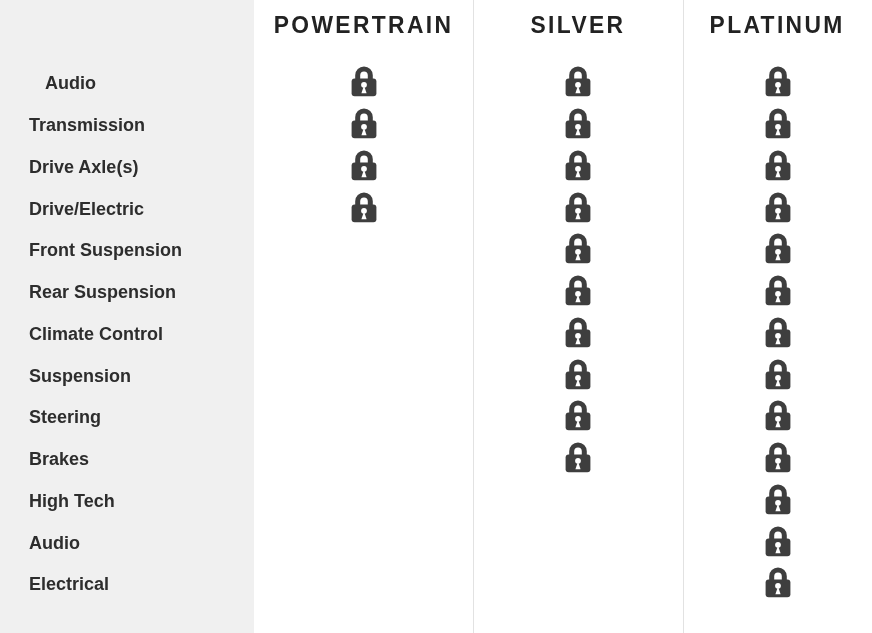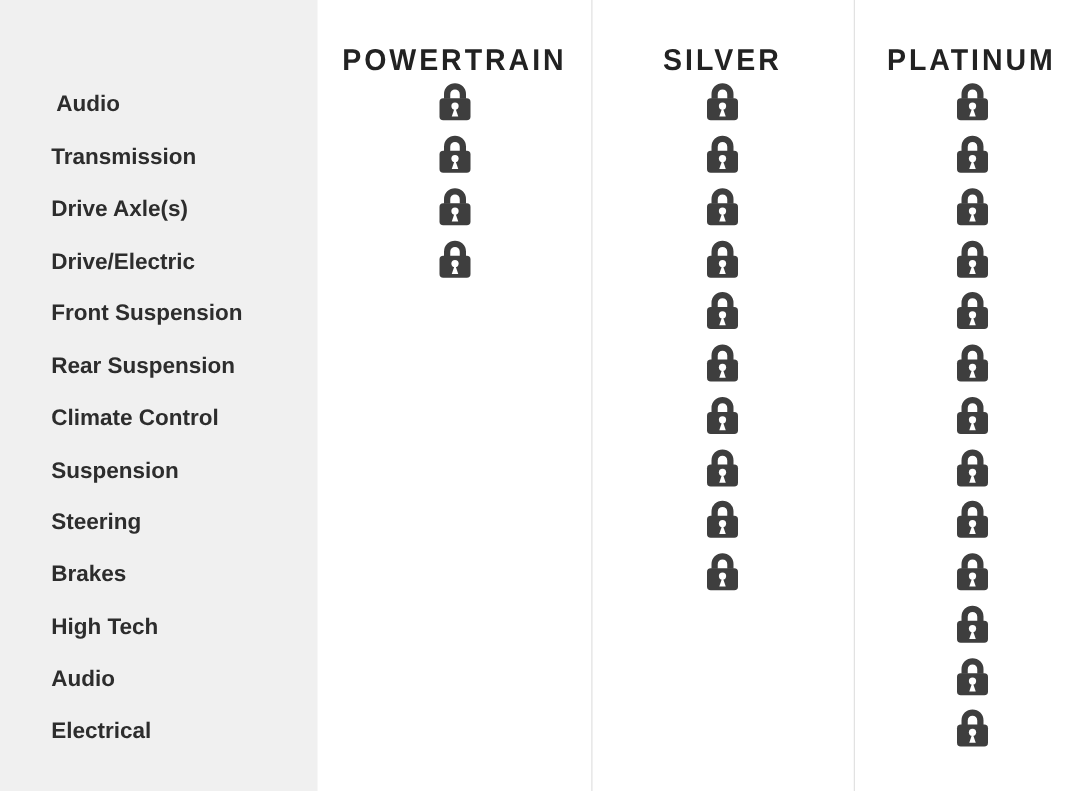--- a/index.html
+++ b/index.html
@@ -36,33 +36,32 @@
     width:872px;
     display:grid;
     grid-template-columns:254px 219px 210px 189px;
     grid-template-rows:63px repeat(13,41.75px);
   }
   .cell{display:flex;align-items:center;}
   .header-cell{
     justify-content:center;
     align-items:flex-start;
     padding-top:11px;
-    margin-top:24px;
   }
   .header-text{
     display:inline-block;
     font-size:24px;
     font-weight:700;
     letter-spacing:2.5px;
     color:var(--header-text);
     transform:scaleX(0.95);
     white-space:nowrap;
   }
   .label-cell{
-    padding-left:41px;
+    padding-left:29px;
     font-size:18px;
     font-weight:700;
     color:var(--label-text);
     white-space:nowrap;
   }
   .label-cell.indent{padding-left:45px;}
   .lock-cell{justify-content:center;}
   .lock-cell svg{display:block;transform:translateY(-2px);}
 </style>
 </head>

